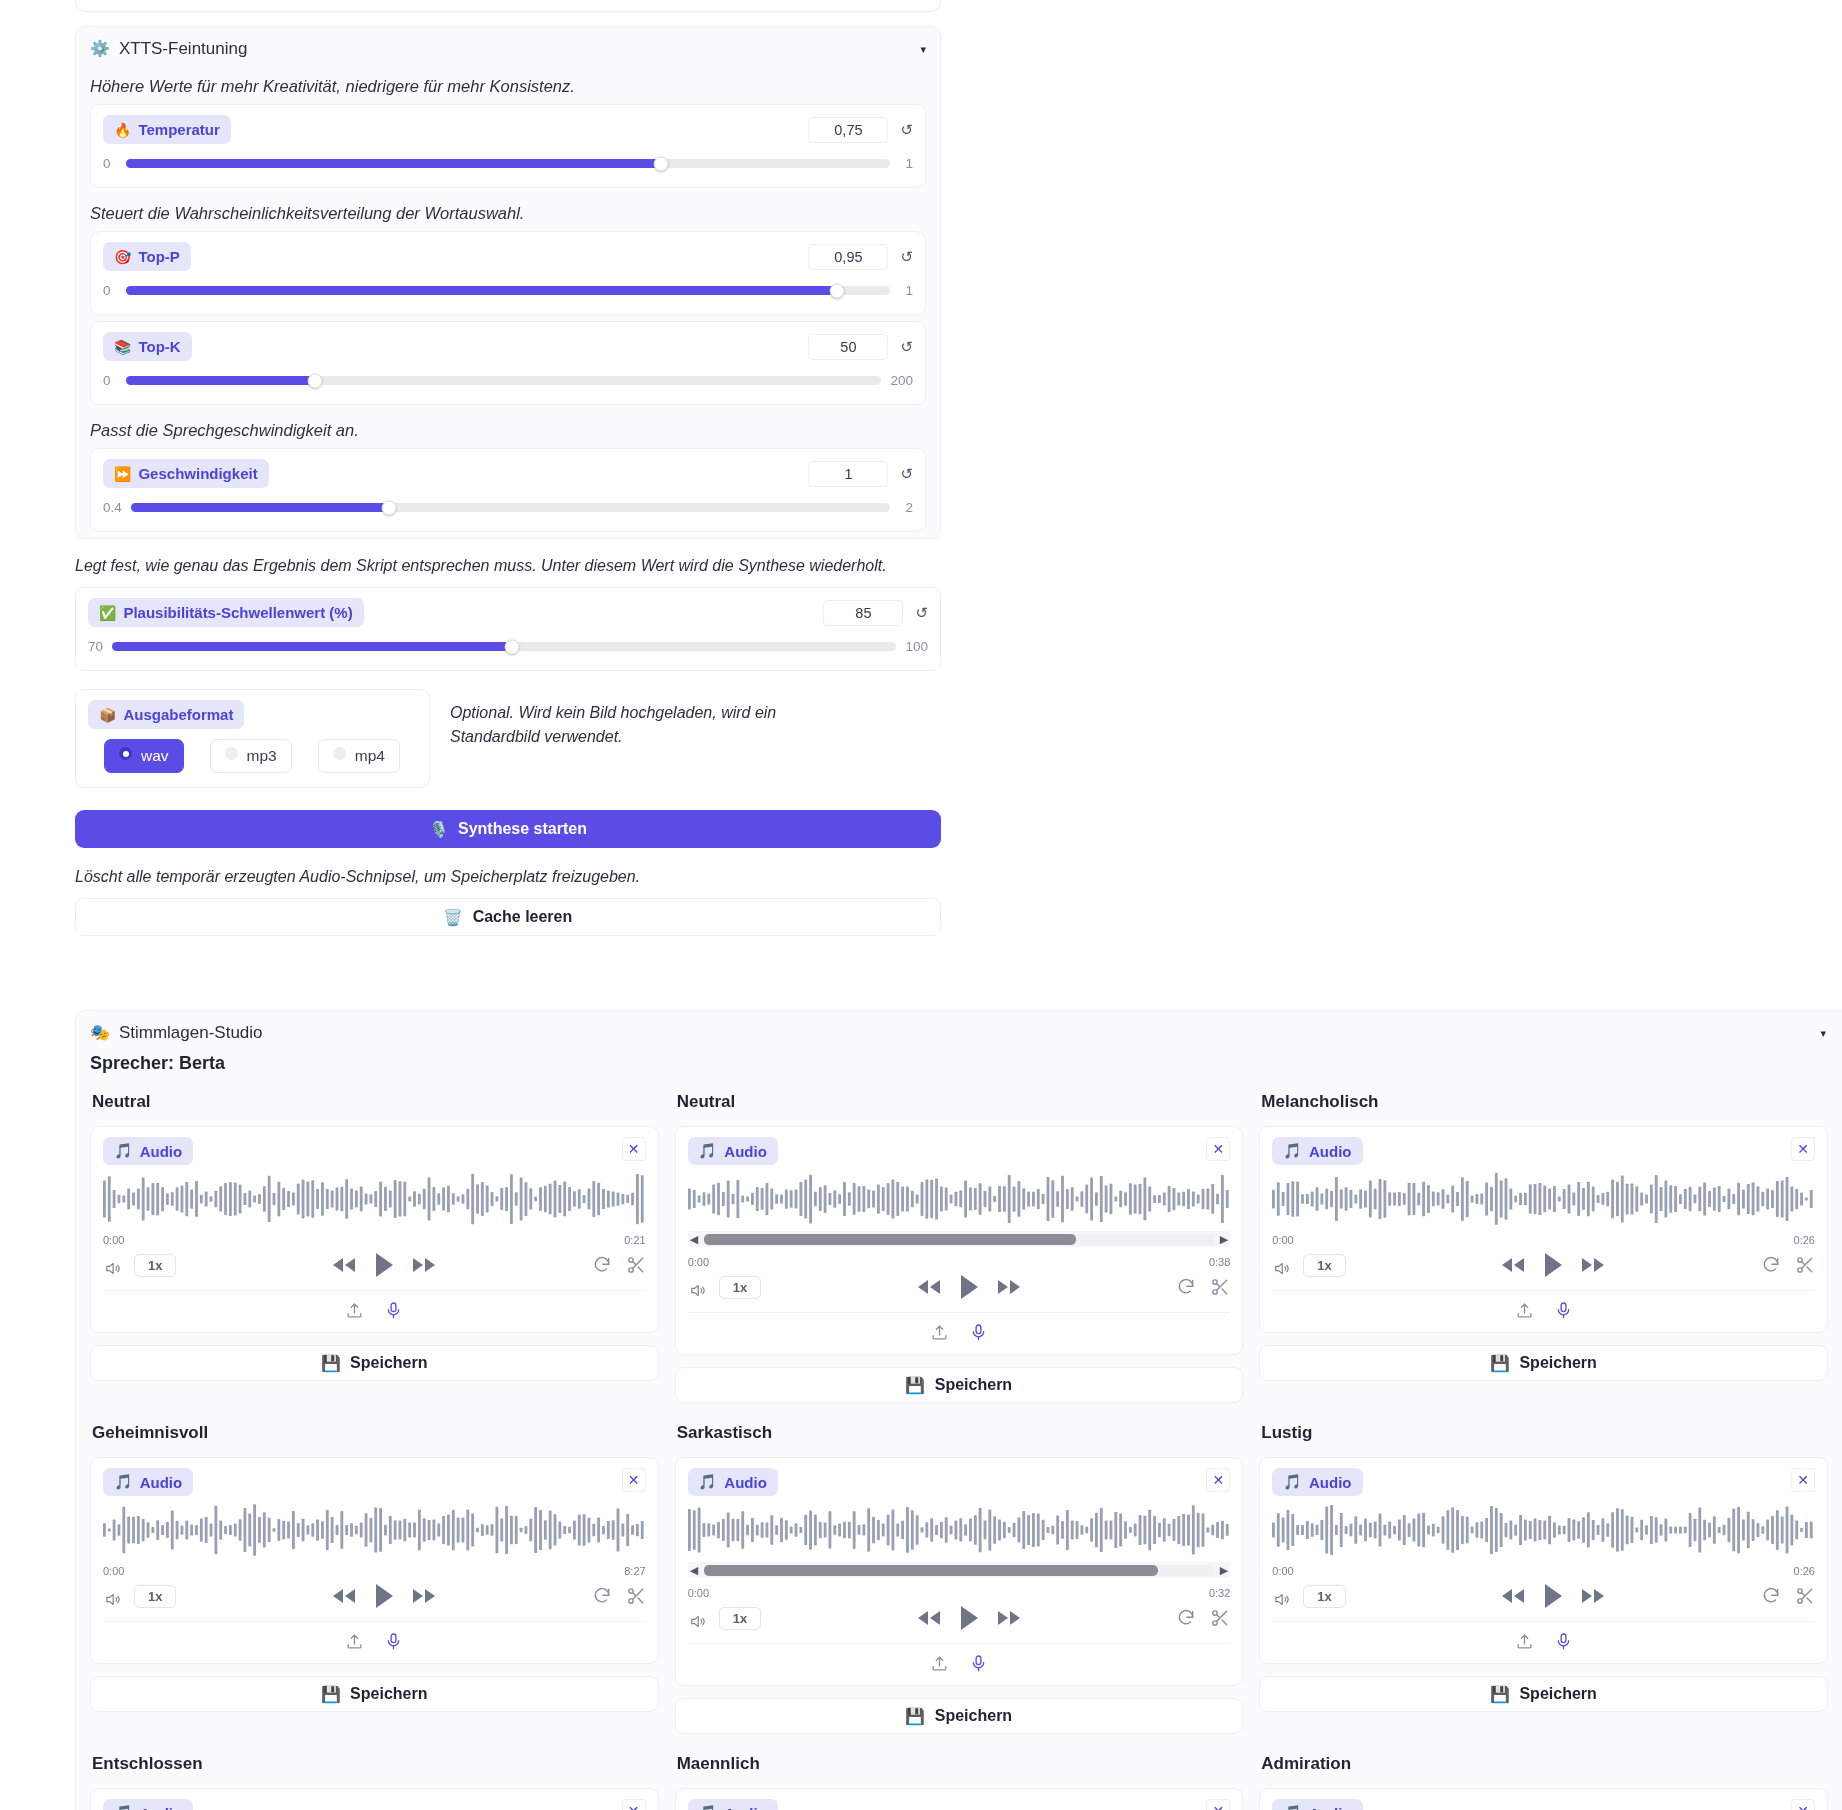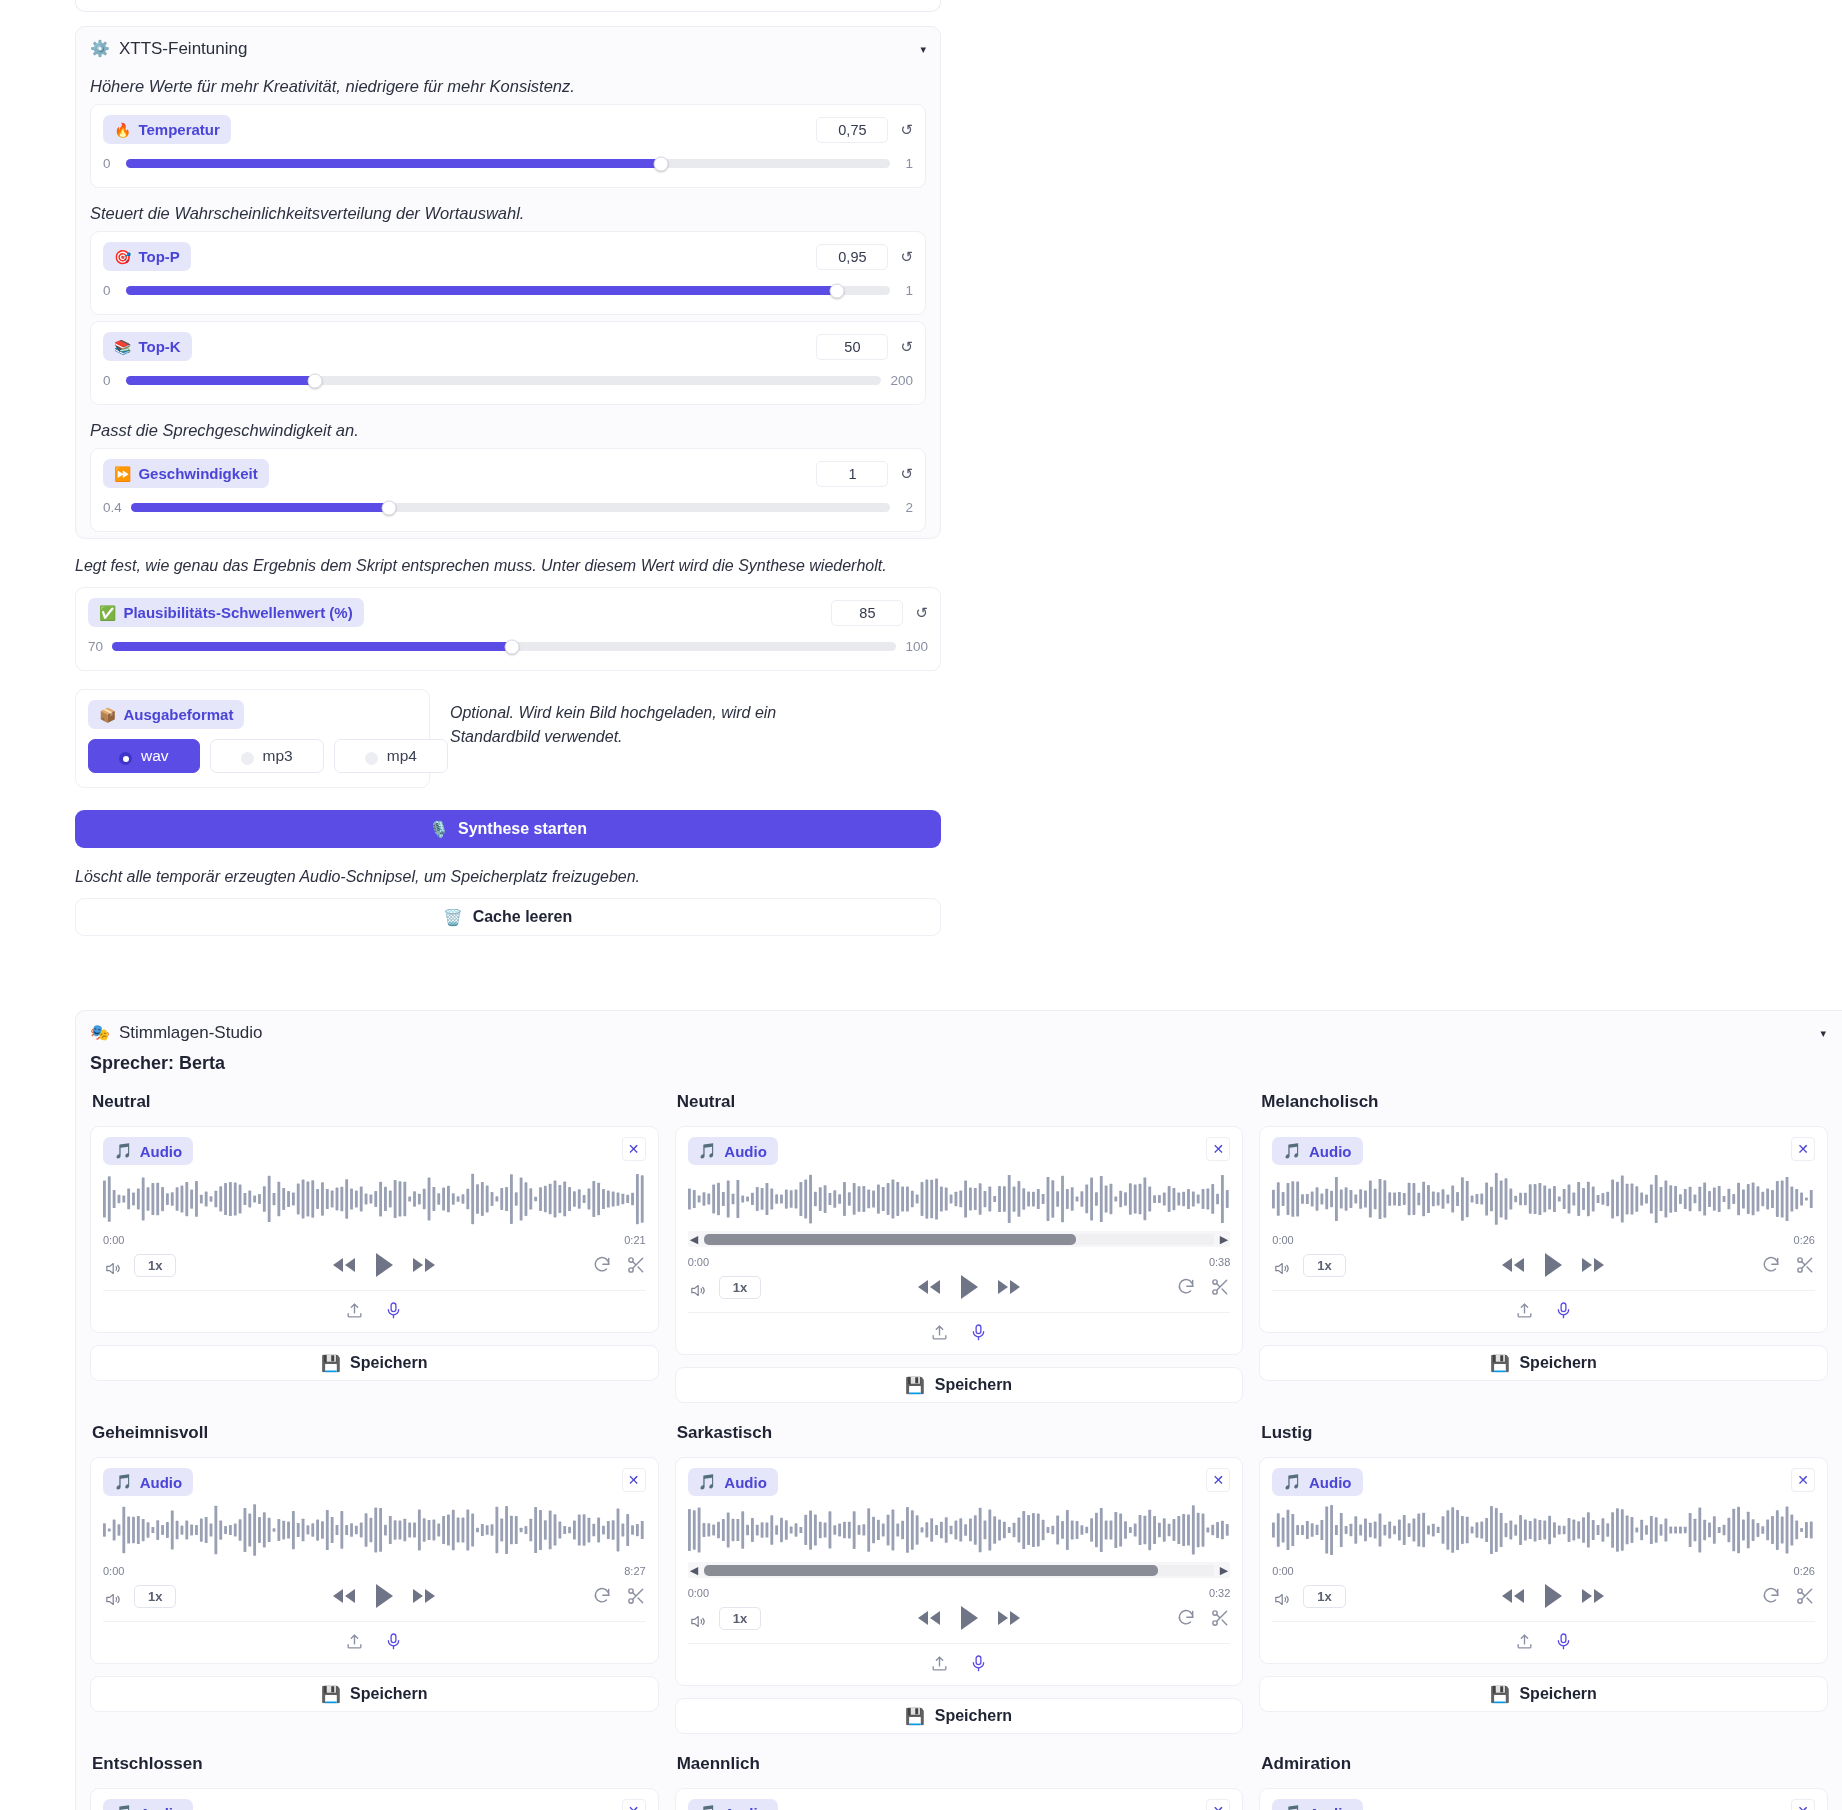--- a/index.html
+++ b/index.html
@@ -51,21 +51,21 @@
     display:inline-flex; align-items:center; gap:7px;
     background:#e6e6fb; color:#4a45d6; font-weight:bold; font-size:15px;
     border-radius:7px; padding:6px 11px;
   }
   .chip .emo { font-size:14px; }
 
   .numbox {
     display:flex; align-items:center; gap:12px;
   }
   .numinput {
-    width:72px; height:26px; border:1px solid #eceef4; border-radius:5px;
+    width:80px; height:26px; border:1px solid #eceef4; border-radius:5px;
     background:#fff; color:#343a4e; font-size:14.5px;
     display:flex; align-items:center; justify-content:center;
   }
   .reset-icon { color:#55596b; font-size:15px; line-height:1; }
 
   .track-line { display:flex; align-items:center; gap:9px; margin-top:12px; }
   .tick { font-size:13.5px; color:#8a8fa3; min-width:14px; }
   .tick.right { text-align:right; }
   .track {
     position:relative; flex:1; height:9px; border-radius:6px; background:#e9eaee;
@@ -83,23 +83,23 @@
     margin: 0 0 0 0; padding: 10px 12px 16px 12px;
   }
 
   .fmt-wrap { display:flex; align-items:flex-start; gap:20px; }
   .fmt-card {
     background:#fff; border:1px solid #edeff4; border-radius:9px;
     padding:10px 12px 14px 12px; width:355px;
   }
   .radio-row { display:flex; gap:10px; margin-top:10px; }
   .radio {
-    display:flex; align-items:flex-end; gap:9px;
+    display:flex; align-items:flex-start; gap:9px;
     border:1px solid #e7e9f0; border-radius:7px; background:#fff;
-    padding:7px 30px; font-size:15.5px; color:#3a3f52;
+    padding:7px 14px; font-size:15.5px; color:#3a3f52;margin-left:16px;
   }
   .radio.sel { background:#5b4ce6; border-color:#5b4ce6; color:#fff; }
   .dot { width:13px; height:13px; border-radius:50%; background:#eceef4; display:inline-block; position:relative; }
   .radio.sel .dot { background:#4035c9; }
   .radio.sel .dot:after {
     content:""; position:absolute; left:3.5px; top:3.5px; width:6px; height:6px; border-radius:50%; background:#fff;
   }
   .fmt-note { font-style:italic; font-size:16px; color:#2c3040; line-height:1.5; max-width:360px; padding-top:12px; }
 
   .btn-primary {

